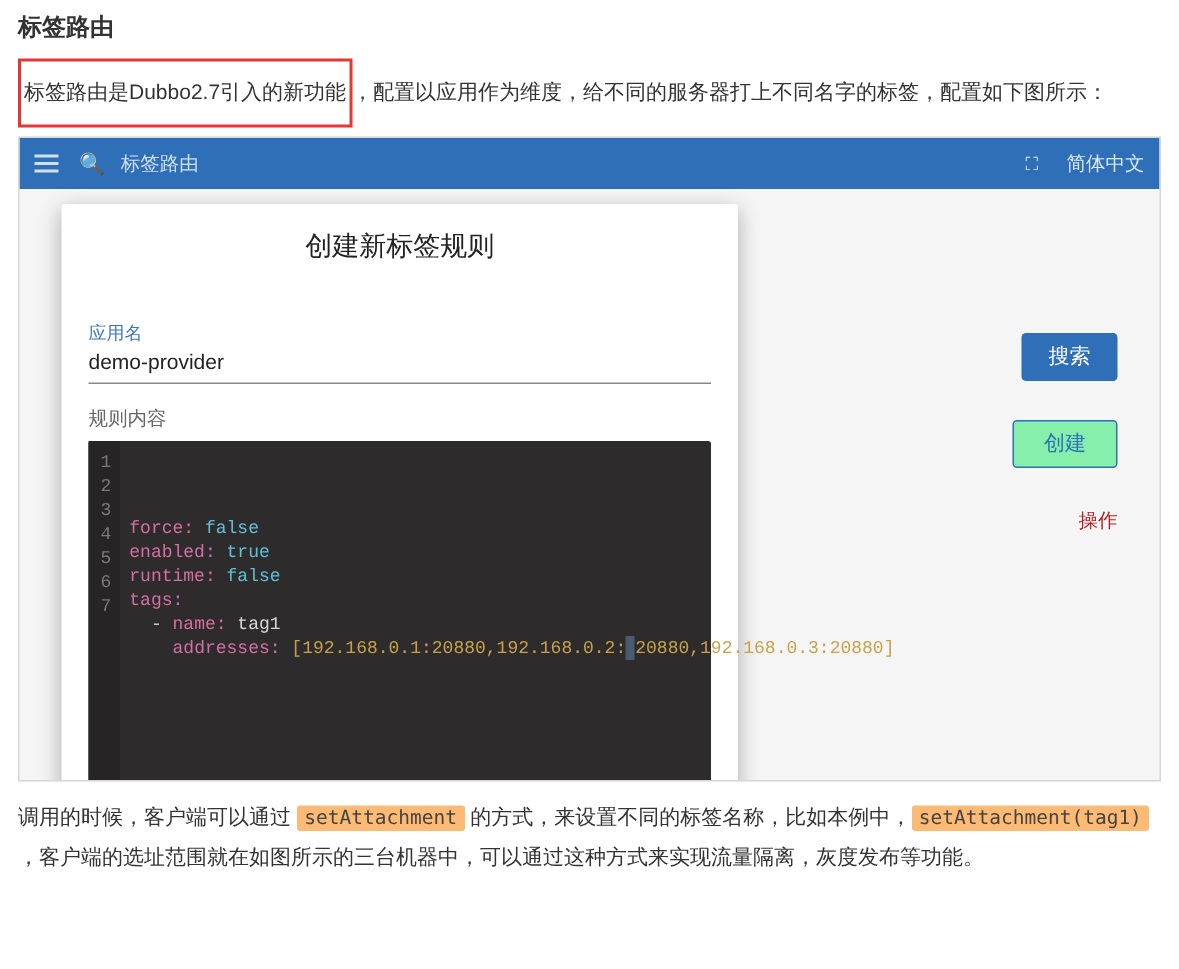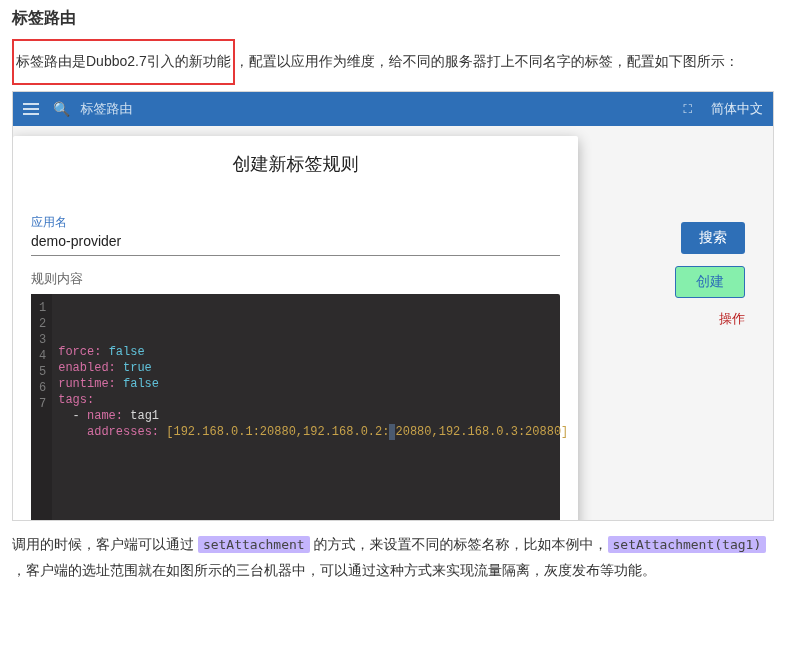--- a/index.html
+++ b/index.html
@@ -1,38 +1,38 @@
 <!DOCTYPE html>
 <html><head>
   <meta charset="utf-8">
   <style>
     * { margin: 0; padding: 0; box-sizing: border-box; }
     body { font-family: -apple-system, "Microsoft YaHei", Arial, sans-serif; font-size: 14px; color: #333; background: #fff; width: 786px; }
     .doc-section { padding: 8px 12px; }
     .doc-title { font-weight: bold; font-size: 16px; margin-bottom: 10px; }
     .doc-para { line-height: 1.9; margin-bottom: 6px; font-size: 14px; }
     .hl-box { border: 2px solid #e63737; padding: 11px 2px; display: inline-block; line-height: 1.4; }
-    .code-inline { background: #c4b5fd; padding: 1px 5px; font-family: Consolas, monospace; font-size: 13px; border-radius: 2px; color:#444;margin-top:46px; }
+    .code-inline { background: #fdba74; padding: 1px 5px; font-family: Consolas, monospace; font-size: 13px; border-radius: 2px; color:#444;margin-top:46px; }
 
     .screenshot-wrap { border: 1px solid #d6d6d6; position: relative; background: #f5f5f5; height: 430px; overflow: hidden; }
     .topbar { background: #2e6fb7; height: 34px; display: flex; align-items: center; padding: 0 10px; color: #cfe0f0; font-size: 13px; justify-content: space-between; }
     .topbar-left { display: flex; align-items: center; gap: 10px; }
     .hamburger { display: flex; flex-direction: column; gap: 3px; padding-right:4px; }
     .hamburger span { display: block; width: 16px; height: 2px; background: #cfe0f0; }
     .search-icon { font-size: 14px; }
     .topbar-right { display: flex; align-items: center; gap: 18px; font-size: 13px; color:#dce9f5; }
     .expand-icon { font-size: 12px; letter-spacing:1px; }
 
     .sheet-area { position: absolute; left: 0; right: 0; top: 34px; bottom: 0; }
-    .bg-buttons { position: absolute; right: 28px; top: 96px; display:flex; flex-direction:column; gap:12px; align-items:flex-end; }
+    .bg-buttons { position: absolute; right: 28px; top: 96px; display:flex; flex-direction:column; gap:26px; align-items:flex-end; }
     .bg-search-btn { background: #2e6fb7; color: #fff; padding: 7px 18px; font-size: 14px; border-radius: 3px; }
     .bg-create-btn { background: #86efac; color: #2e6fb7; border:1px solid #2e6fb7; padding: 6px 20px; font-size: 14px; border-radius: 3px; }
     .bg-ops { color:#b91c1c; font-size:13px; margin-top: 0; }
 
-    .modal { position: absolute; left: 0; top: 10px; width: 565px; background: #fff; box-shadow: 0 4px 14px rgba(0,0,0,0.3); border-radius: 2px; padding-bottom: 0; }
+    .modal { position: absolute; left: 28px; top: 10px; width: 451px; background: #fff; box-shadow: 0 4px 14px rgba(0,0,0,0.3); border-radius: 2px; padding-bottom: 0; }
     .modal-title { text-align: center; font-size: 18px; padding: 16px 0 14px; color: #222; }
     .modal-body { padding: 0 18px 10px; }
     .form-label { color: #3b76c2; font-size: 12px; margin-top: 24px; }
     .form-value { font-size: 14px; color: #222; padding: 2px 0 6px; border-bottom: 1px solid #888; }
     .form-hint { color: #888; font-size: 12px; margin-top: 6px; }
     .field-caption { color: #666; font-size: 13px; margin-top: 14px; margin-bottom: 6px; }
 
     .code-editor { background: #2d2b2c; color: #ddd; font-family: Consolas, "Courier New", monospace; font-size: 12px; border-radius: 2px; display:flex; }
     .gutter { background: #262425; color: #7a7a7a; padding: 6px 6px 6px 8px; text-align: right; user-select:none; }
     .gutter div { height: 16px; line-height:16px; }

